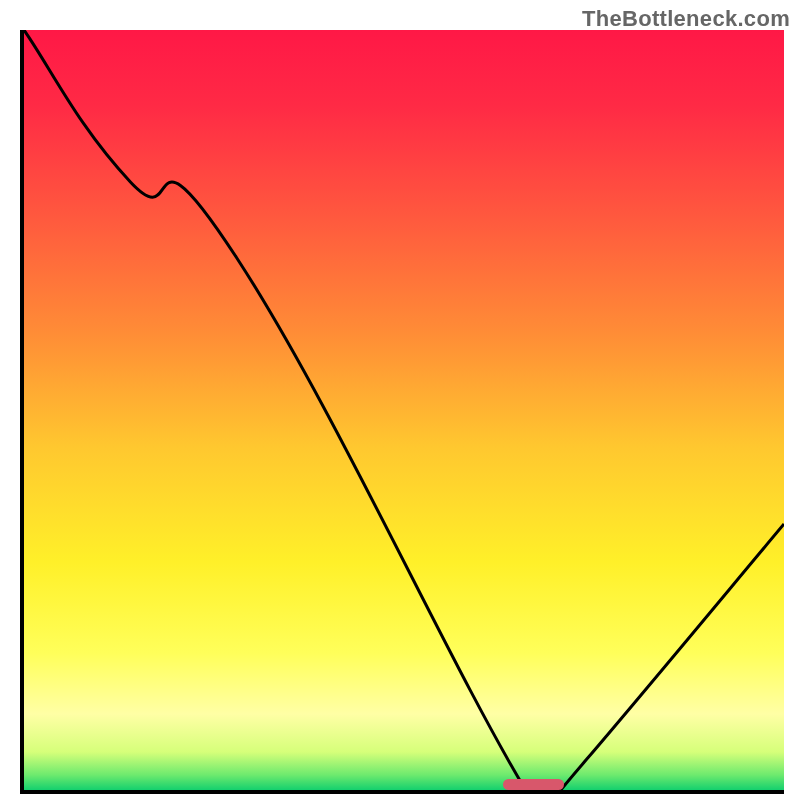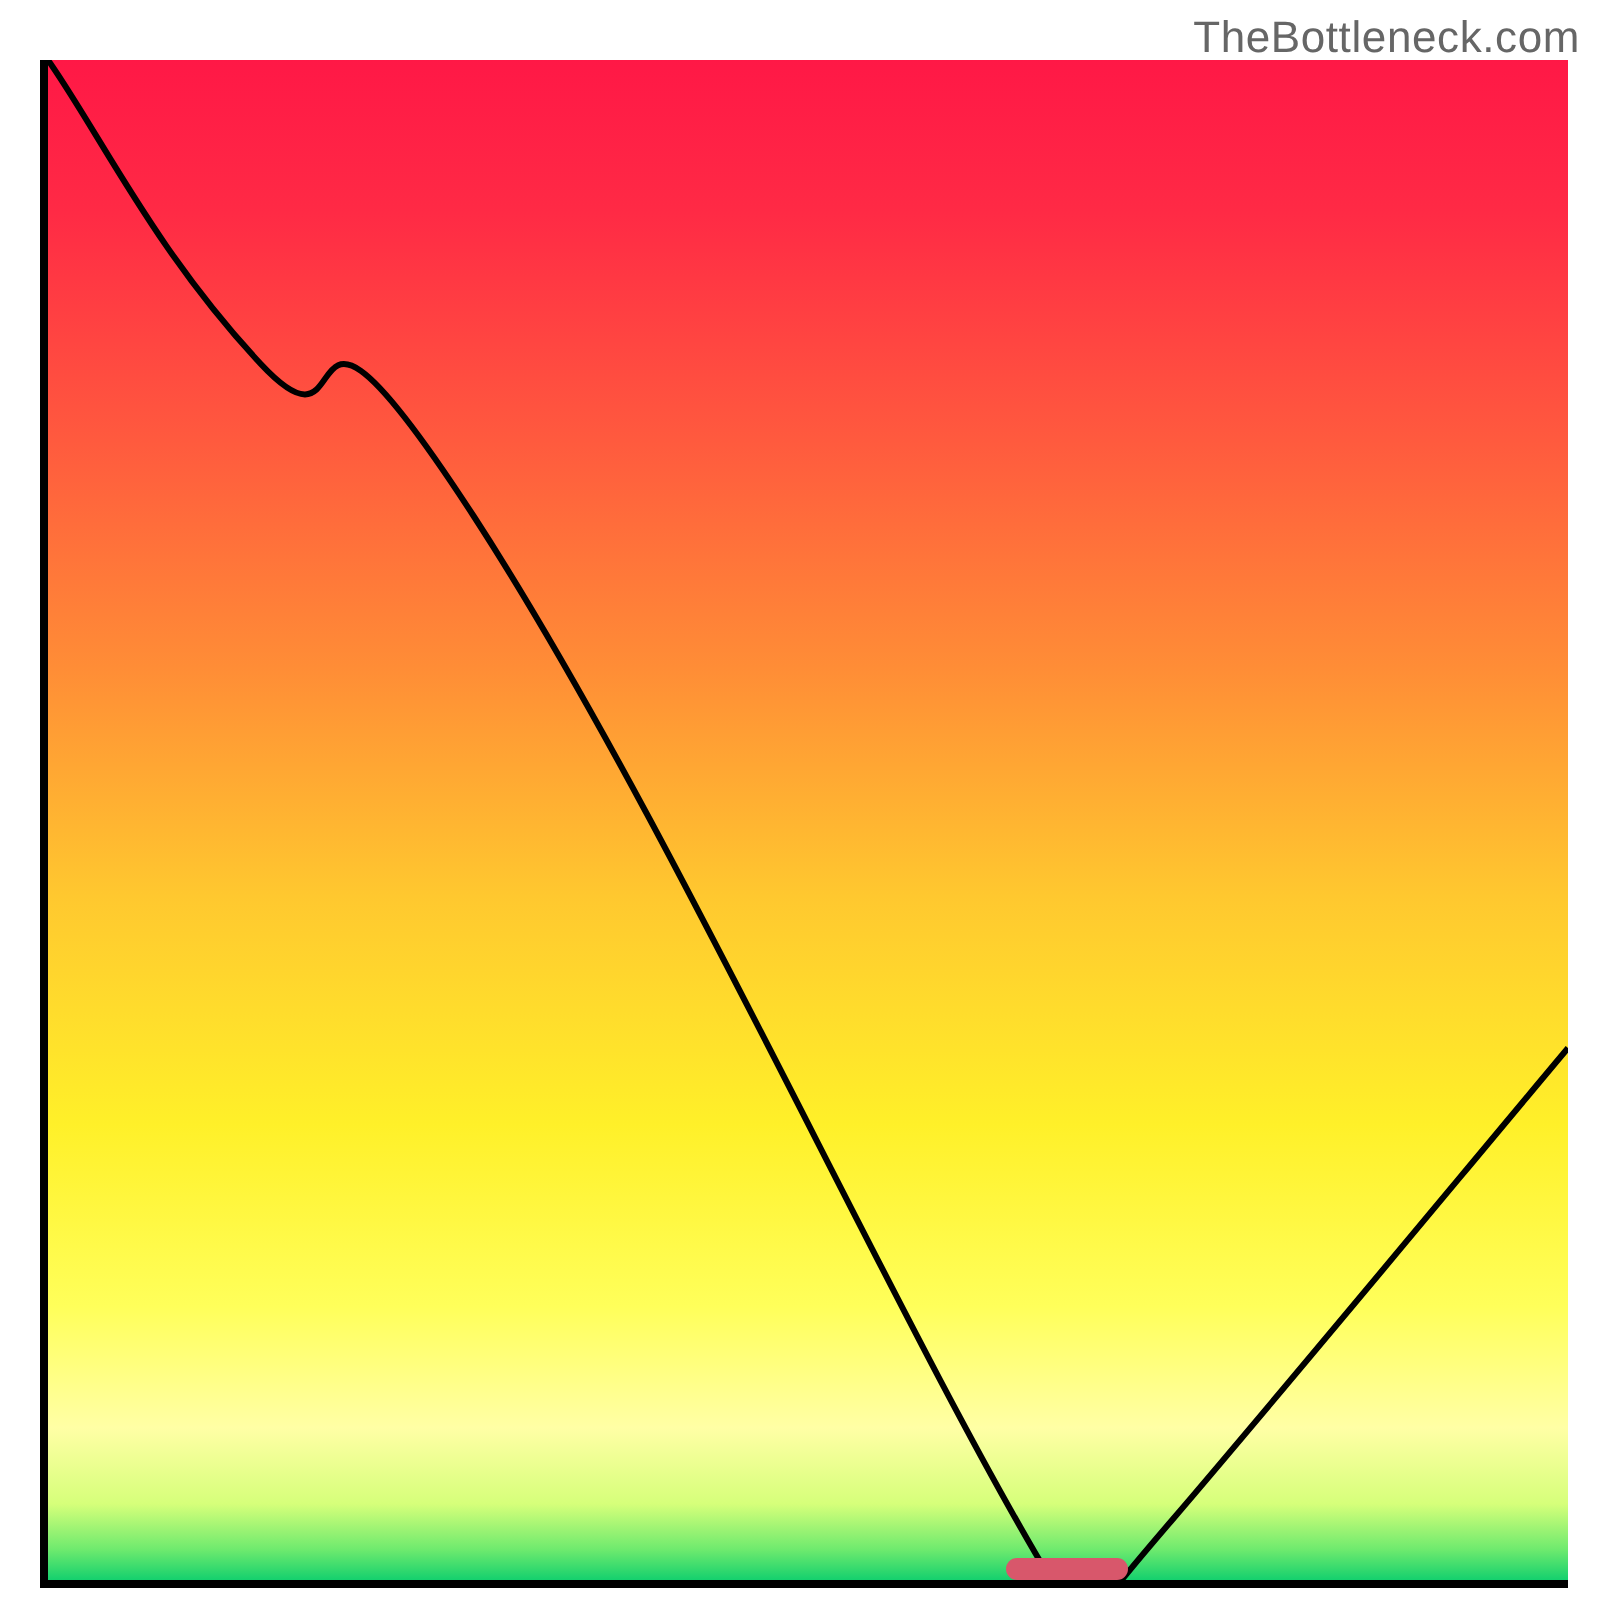--- a/index.html
+++ b/index.html
@@ -14,21 +14,21 @@
     position: relative;
     width: 800px;
     height: 800px;
   }
   .watermark {
     position: absolute;
     top: 6px;
     right: 10px;
     color: #666666;
     font-size: 22px;
-    font-weight: 400;
+    font-weight: 700;
     letter-spacing: 0.3px;
     z-index: 10;
   }
   .plot-area {
     position: absolute;
     left: 20px;
     top: 30px;
     width: 760px;
     height: 760px;
     border-left: 4px solid #000;

